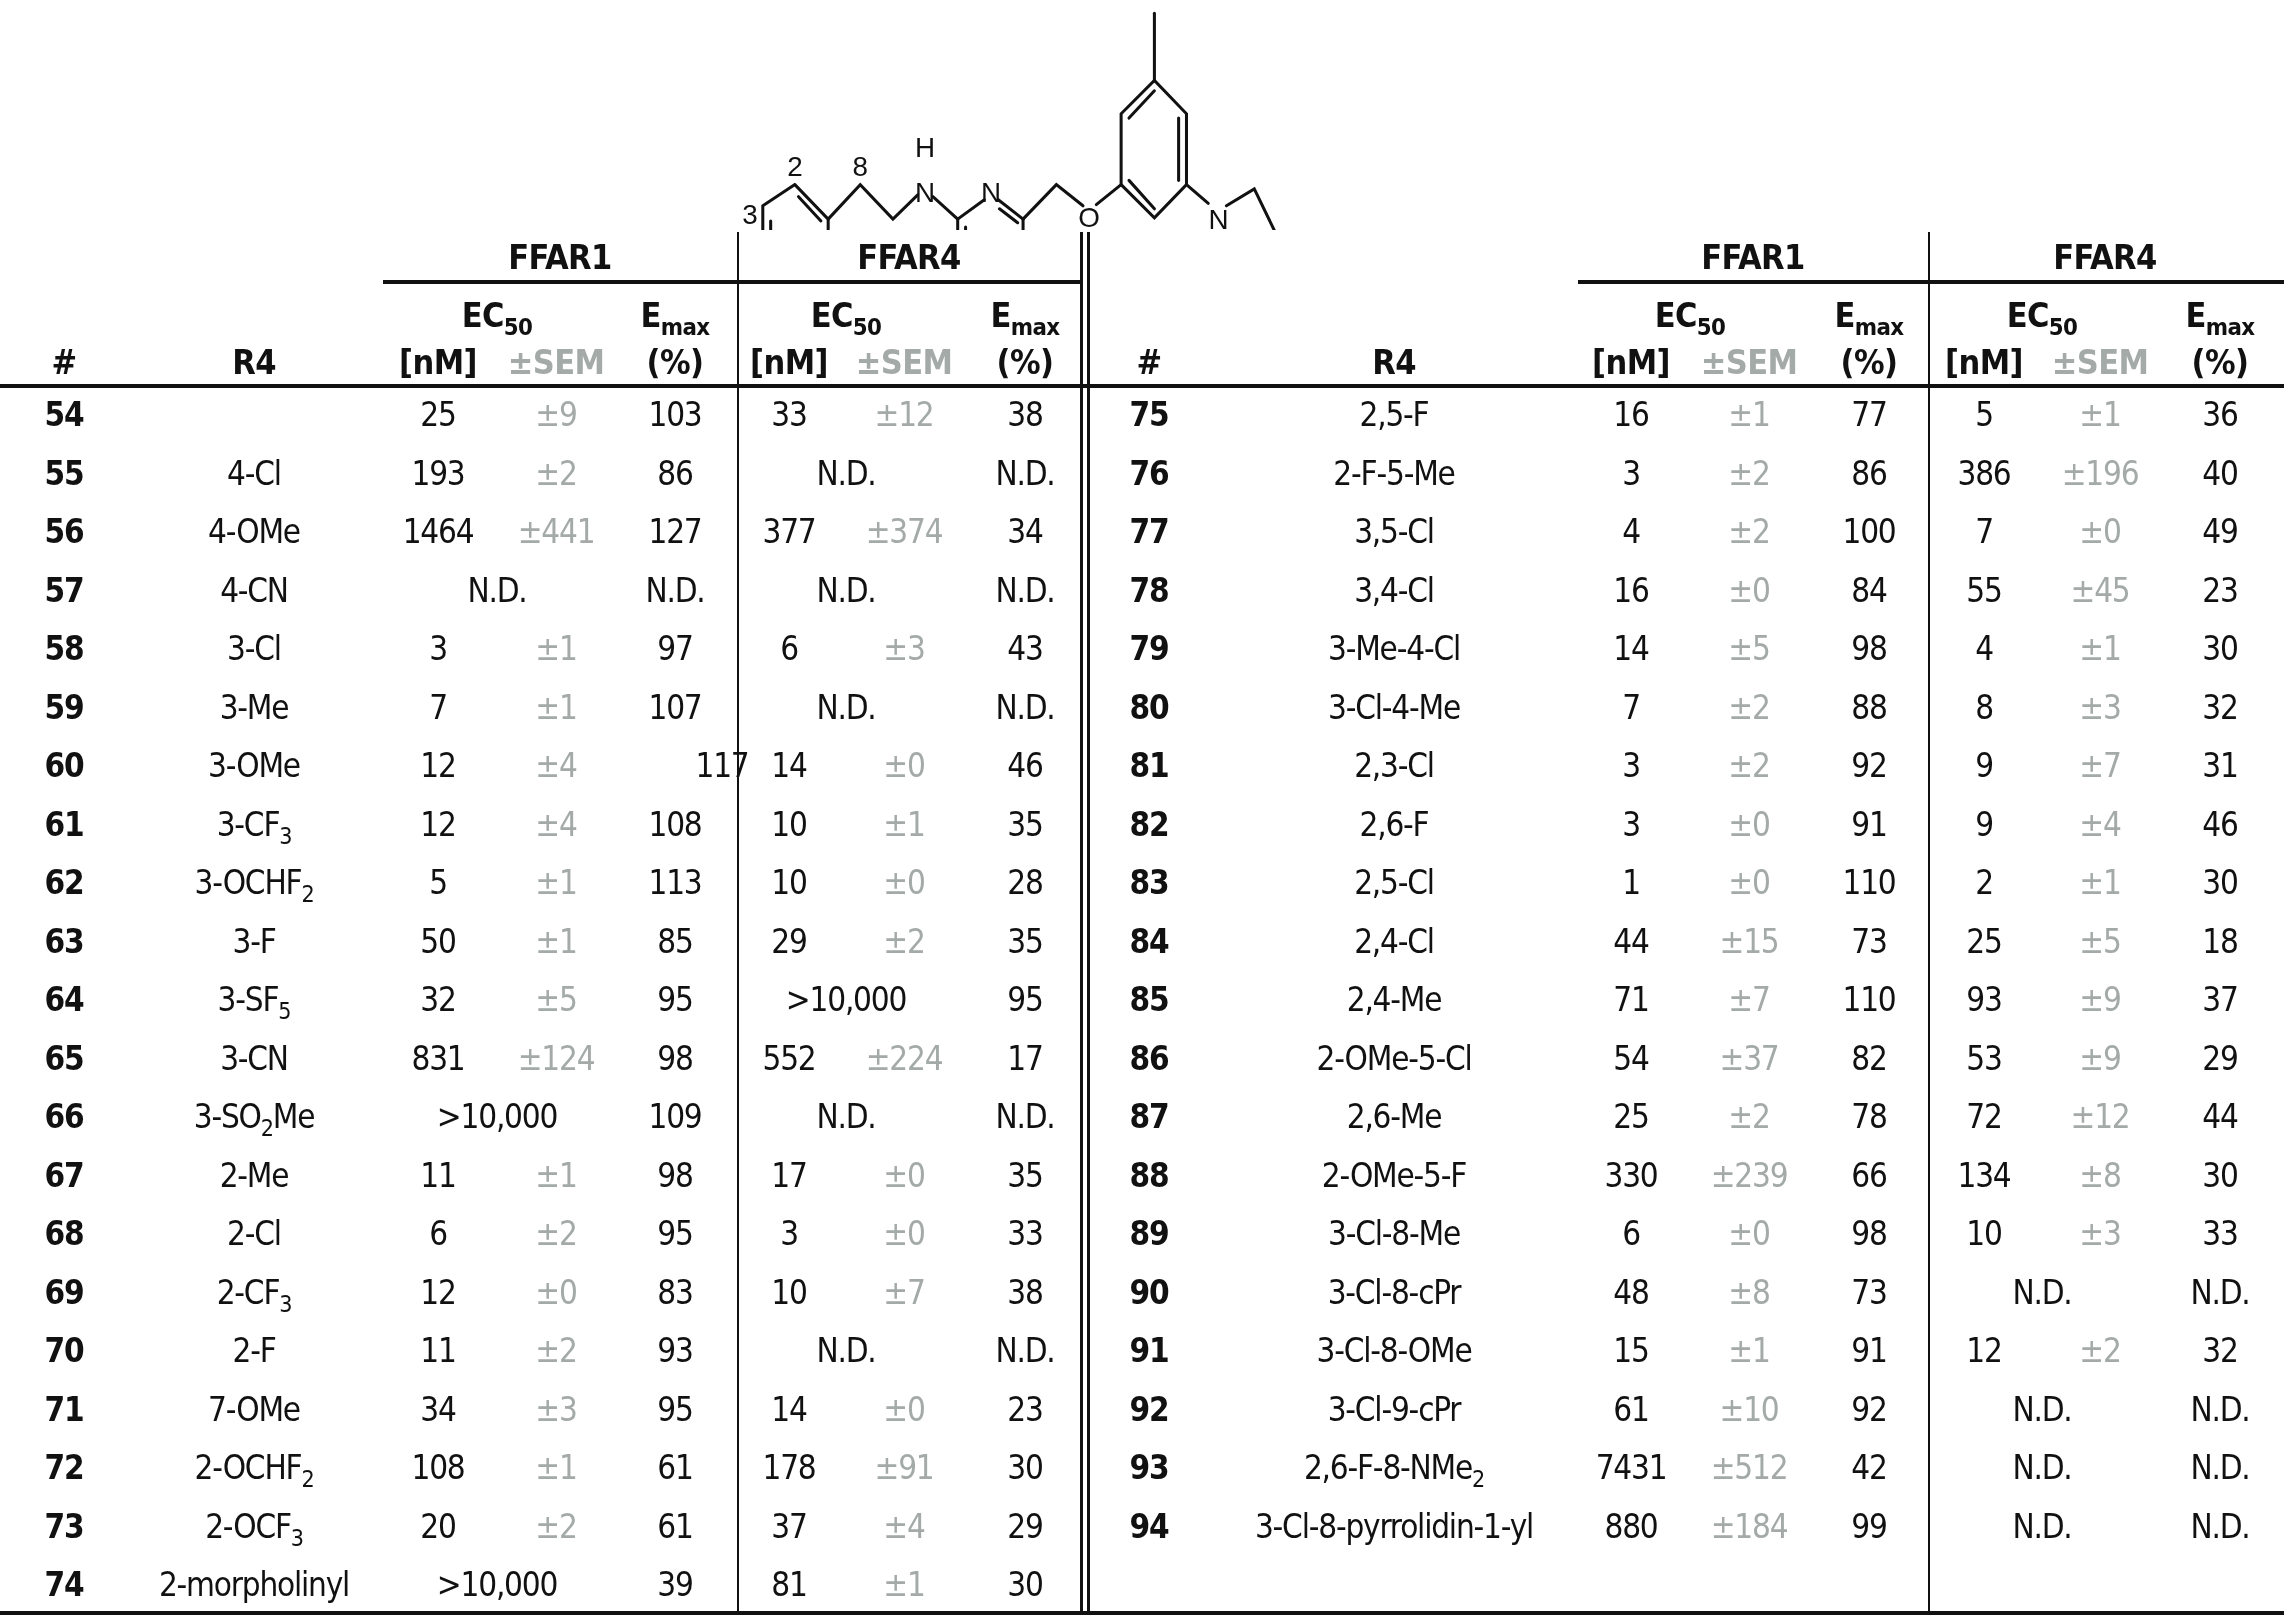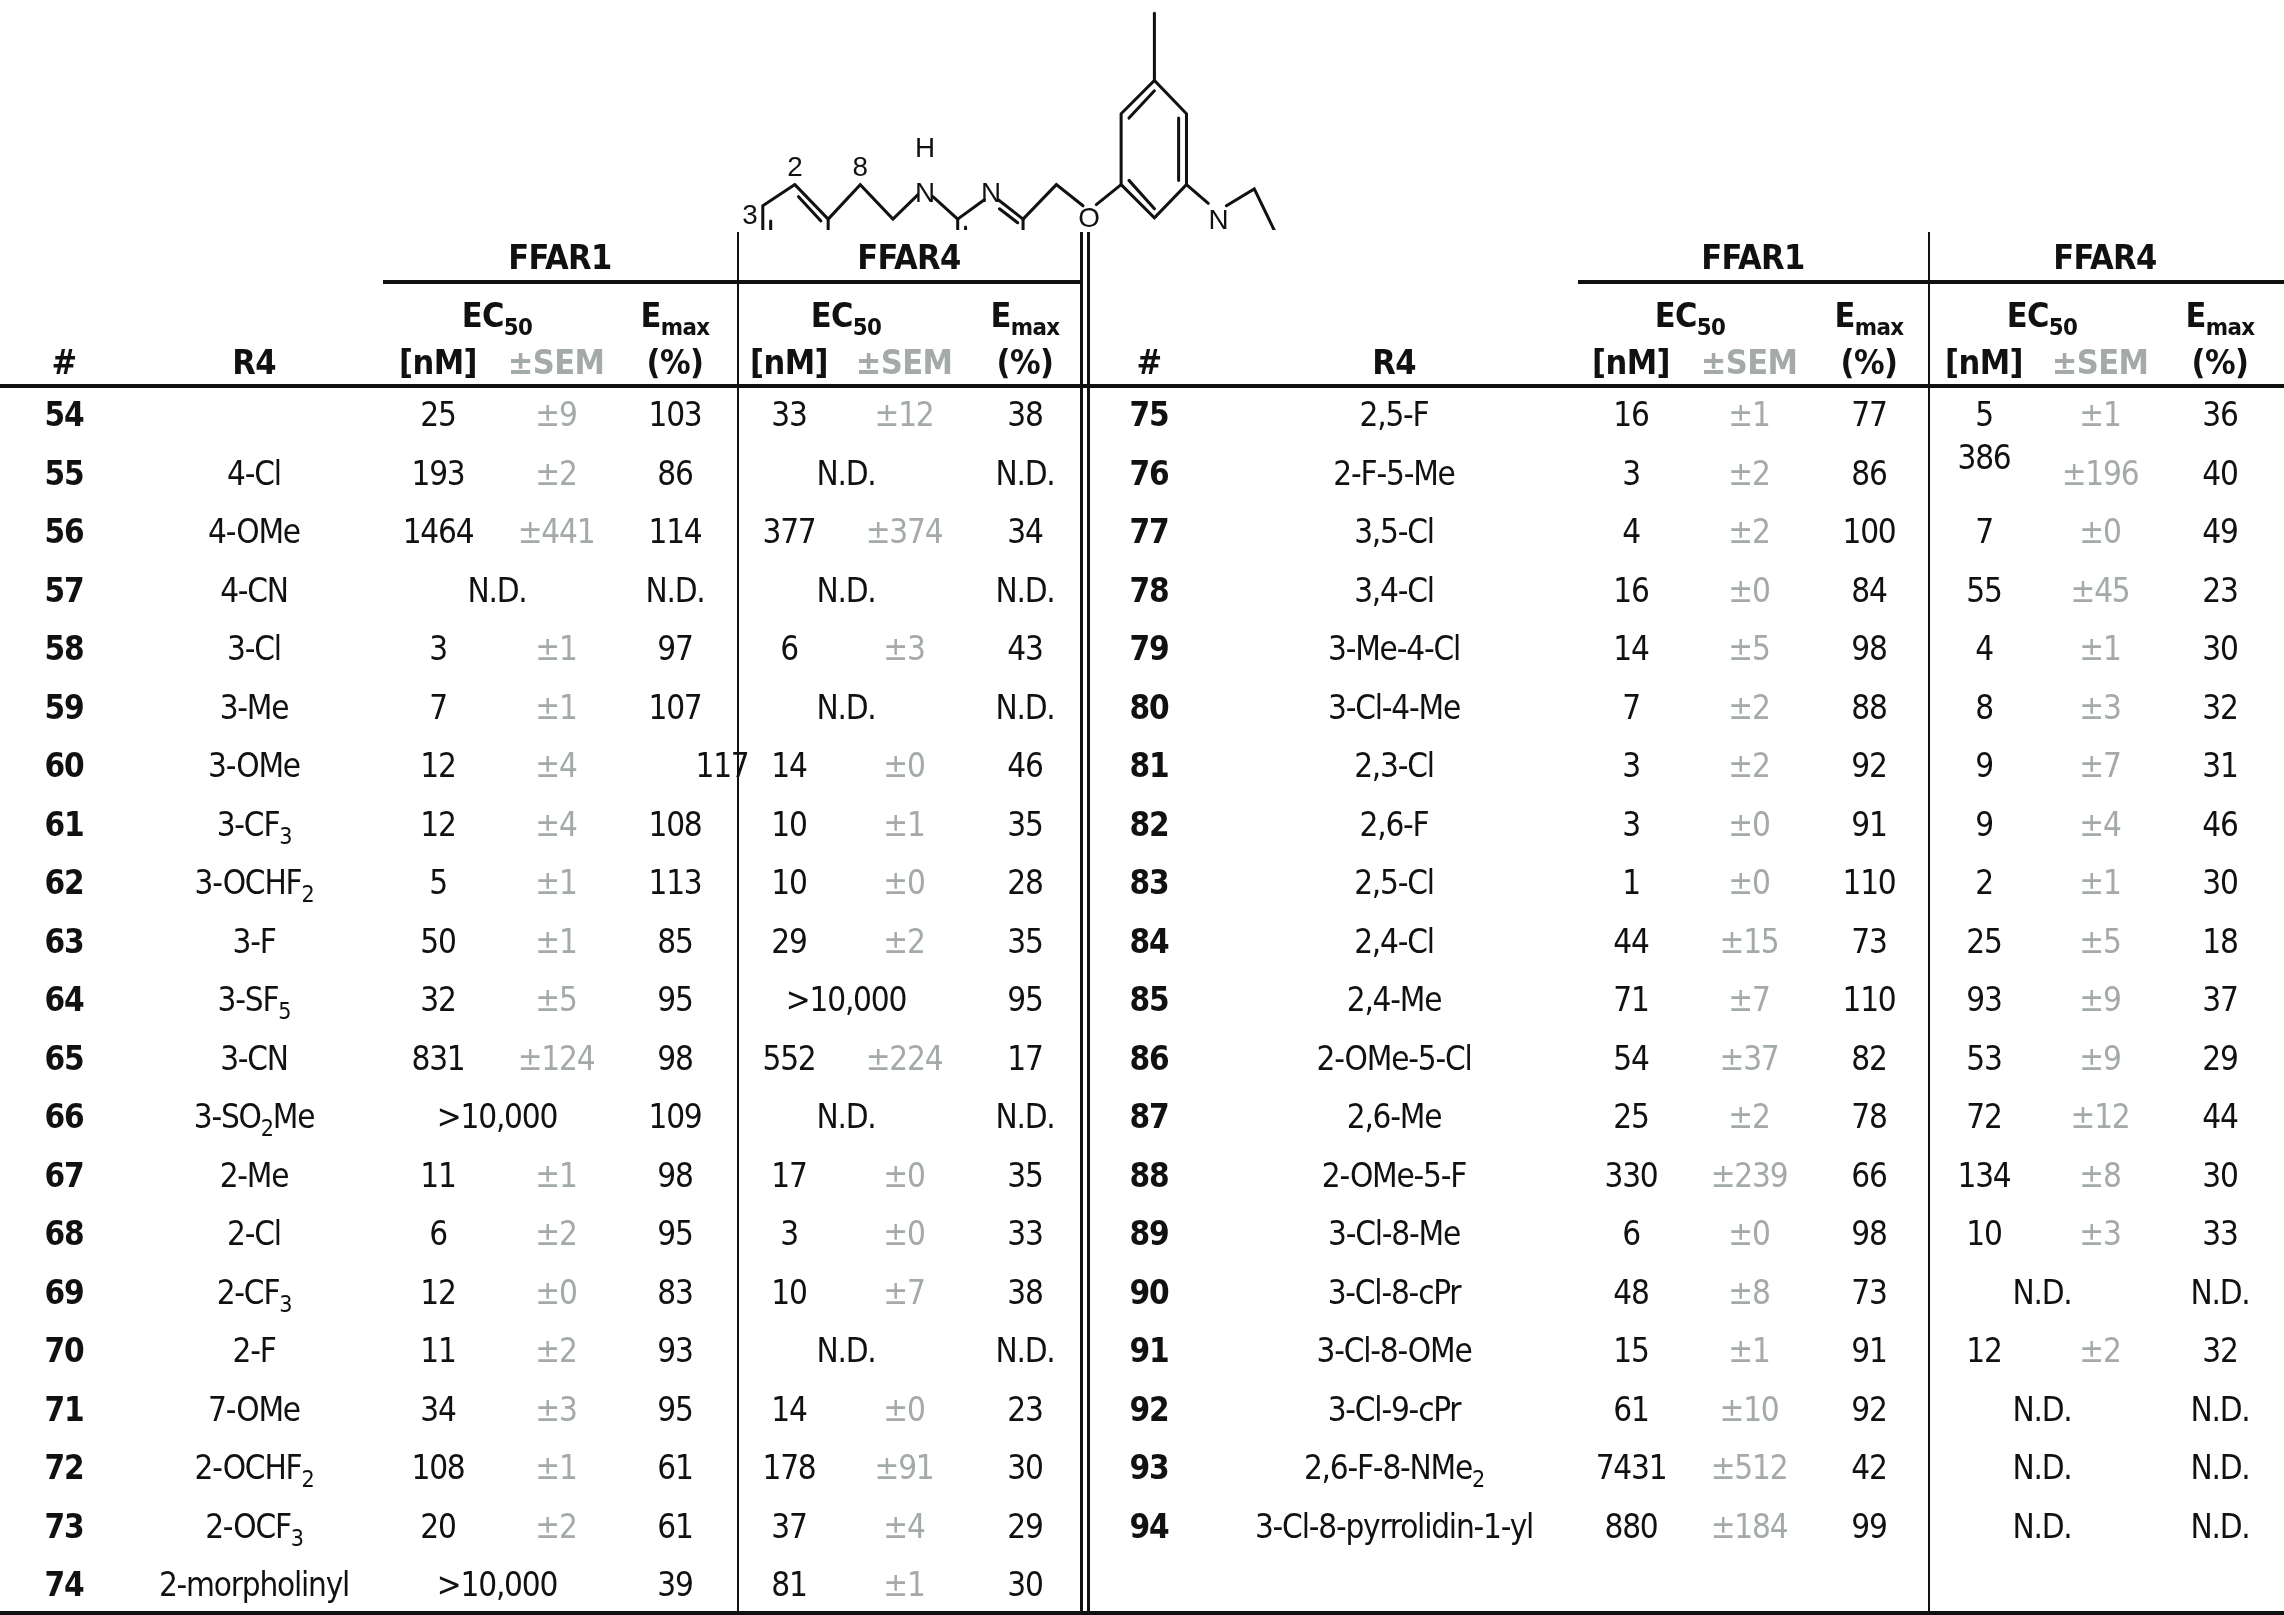--- a/index.html
+++ b/index.html
@@ -134,21 +134,21 @@
     <div class="t " style="left: 254px; top: 473px;">4-Cl</div>
     <div class="t " style="left: 438px; top: 473px;">193</div>
     <div class="t g" style="left: 556px; top: 473px;">±2</div>
     <div class="t " style="left: 675px; top: 473px;">86</div>
     <div class="t " style="left: 846px; top: 473px;">N.D.</div>
     <div class="t " style="left: 1025px; top: 473px;">N.D.</div>
     <div class="t b" style="left: 64px; top: 531px;">56</div>
     <div class="t " style="left: 254px; top: 531px;">4-OMe</div>
     <div class="t " style="left: 438px; top: 531px;">1464</div>
     <div class="t g" style="left: 556px; top: 531px;">±441</div>
-    <div class="t " style="left: 675px; top: 531px;">114</div>
+    <div class="t " style="left: 675px; top: 531px;">127</div>
     <div class="t " style="left: 789px; top: 531px;">377</div>
     <div class="t g" style="left: 904px; top: 531px;">±374</div>
     <div class="t " style="left: 1025px; top: 531px;">34</div>
     <div class="t b" style="left: 64px; top: 590px;">57</div>
     <div class="t " style="left: 254px; top: 590px;">4-CN</div>
     <div class="t " style="left: 497px; top: 590px;">N.D.</div>
     <div class="t " style="left: 675px; top: 590px;">N.D.</div>
     <div class="t " style="left: 846px; top: 590px;">N.D.</div>
     <div class="t " style="left: 1025px; top: 590px;">N.D.</div>
     <div class="t b" style="left: 64px; top: 648px;">58</div>
@@ -289,21 +289,21 @@
     <div class="t g" style="left: 1749px; top: 414px;">±1</div>
     <div class="t " style="left: 1869px; top: 414px;">77</div>
     <div class="t " style="left: 1984px; top: 414px;">5</div>
     <div class="t g" style="left: 2100px; top: 414px;">±1</div>
     <div class="t " style="left: 2220px; top: 414px;">36</div>
     <div class="t b" style="left: 1149px; top: 473px;">76</div>
     <div class="t " style="left: 1394px; top: 473px;">2-F-5-Me</div>
     <div class="t " style="left: 1631px; top: 473px;">3</div>
     <div class="t g" style="left: 1749px; top: 473px;">±2</div>
     <div class="t " style="left: 1869px; top: 473px;">86</div>
-    <div class="t " style="left: 1984px; top: 457px;">386</div>
+    <div class="t " style="left: 1984px; top: 473px;">386</div>
     <div class="t g" style="left: 2100px; top: 473px;">±196</div>
     <div class="t " style="left: 2220px; top: 473px;">40</div>
     <div class="t b" style="left: 1149px; top: 531px;">77</div>
     <div class="t " style="left: 1394px; top: 531px;">3,5-Cl</div>
     <div class="t " style="left: 1631px; top: 531px;">4</div>
     <div class="t g" style="left: 1749px; top: 531px;">±2</div>
     <div class="t " style="left: 1869px; top: 531px;">100</div>
     <div class="t " style="left: 1984px; top: 531px;">7</div>
     <div class="t g" style="left: 2100px; top: 531px;">±0</div>
     <div class="t " style="left: 2220px; top: 531px;">49</div>

